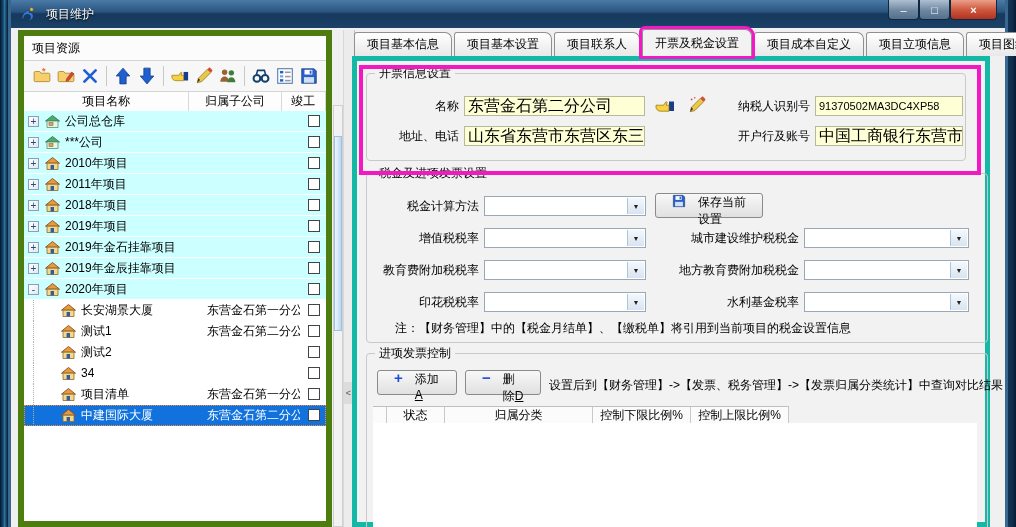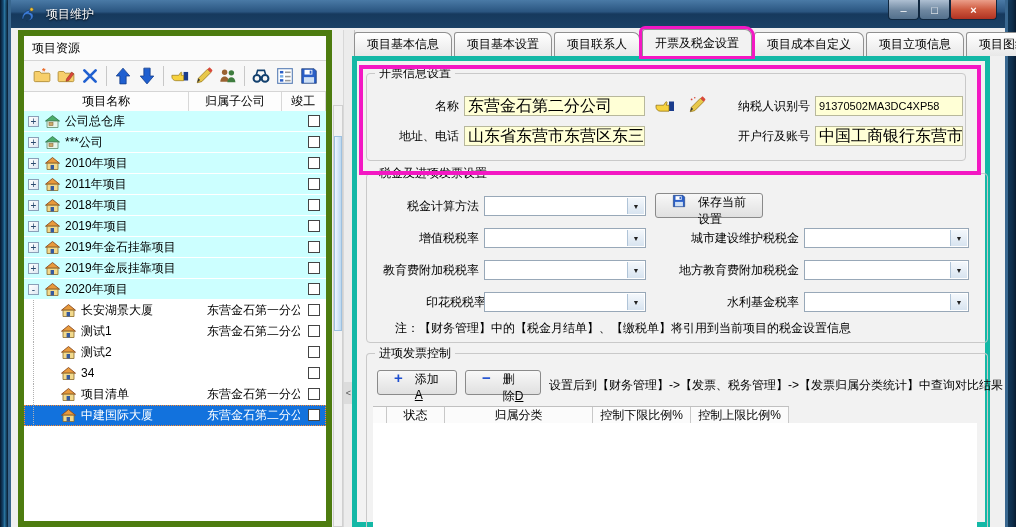--- a/index.html
+++ b/index.html
@@ -481,21 +481,21 @@
                   <span class="dd-arrow">▼</span>
                 </div>
   </div>
               <div>
     <span class="flabel" style="left: 296px; top: 86px; width: 136px;">地方教育费附加税税金</span>
     <div class="dropdown" style="left: 437px; top: 86px; width: 165px;">
                   <span class="dd-arrow">▼</span>
                 </div>
   </div>
               <div>
-    <span class="flabel" style="left: 7px; top: 118px; width: 112px;">印花税税率</span>
+    <span class="flabel" style="left: 0px; top: 118px; width: 112px;">印花税税率</span>
     <div class="dropdown" style="left: 117px; top: 118px; width: 162px;">
                   <span class="dd-arrow">▼</span>
                 </div>
   </div>
               <div>
     <span class="flabel" style="left: 296px; top: 118px; width: 136px;">水利基金税率</span>
     <div class="dropdown" style="left: 437px; top: 118px; width: 165px;">
                   <span class="dd-arrow">▼</span>
                 </div>
   </div>

